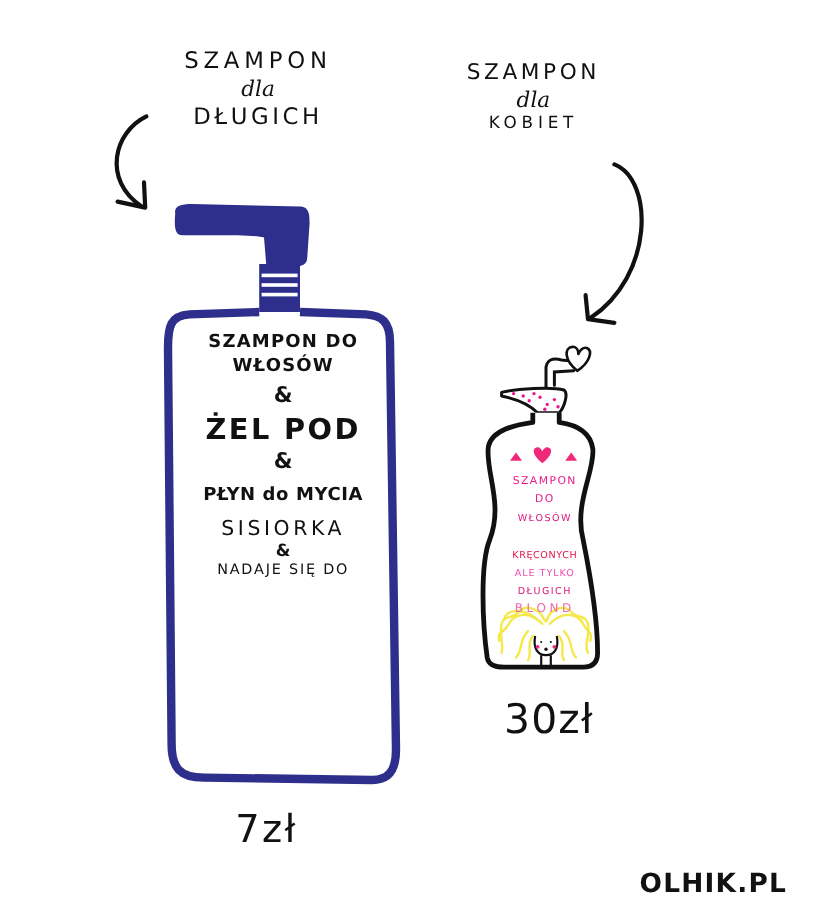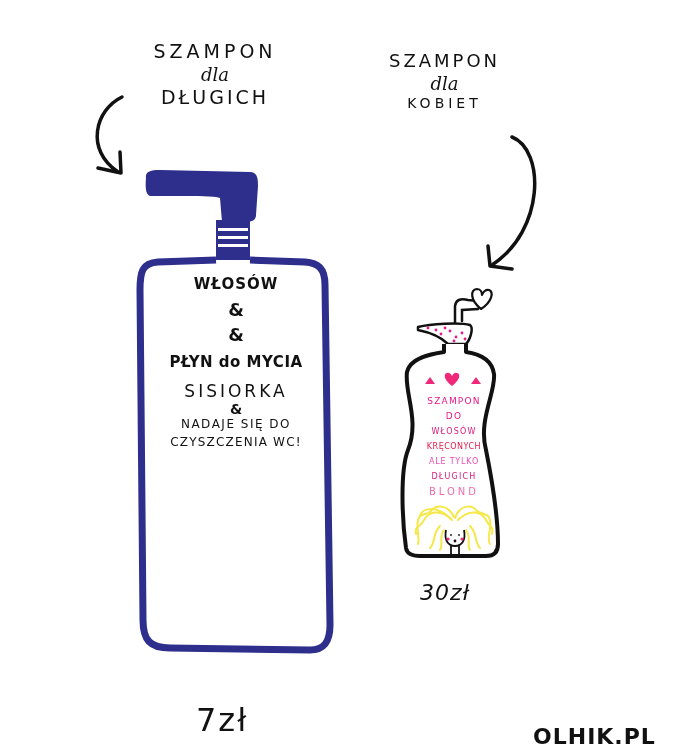--- a/index.html
+++ b/index.html
@@ -45,31 +45,32 @@
 
   <rect x="216" y="220" width="34" height="40" fill="#2E2E8C"></rect>
   <rect x="218" y="228" width="30" height="3" fill="#ffffff"></rect>
   <rect x="218" y="236" width="30" height="3" fill="#ffffff"></rect>
   <rect x="218" y="244" width="30" height="3" fill="#ffffff"></rect>
 
   <path d="M216 260 L 158 262 C 142 263, 140 272, 140 290 L 143 620 C 143 640, 150 648, 170 648 L 310 650 C 324 650, 330 642, 330 625 L 325 285 C 325 268, 318 263, 305 262 L 250 260" fill="#ffffff" stroke="#2E2E8C" stroke-width="7" stroke-linejoin="round"></path>
 </svg>
 
 <div class="abs men-text" style="left:150px; top:275px; width:172px;">
+  <span style="font-size:15px; letter-spacing:1px; margin-bottom:2px;">SZAMPON DO</span>
   <span style="font-size:15px; letter-spacing:1px;">WŁOSÓW</span>
   <span style="font-size:18px; margin:6px 0 4px 0;">&amp;</span>
+  <span style="font-size:24px; letter-spacing:2px;">ŻEL POD</span>
   <span style="font-size:18px; margin:2px 0 8px 0;">&amp;</span>
   <span style="font-size:15px; letter-spacing:0.5px; margin-bottom:10px;">PŁYN do MYCIA</span>
   <span style="font-size:17px; font-weight:normal; letter-spacing:3px;">SISIORKA</span>
   <span style="font-size:14px; margin:0;">&amp;</span>
   <span style="font-size:12px; font-weight:normal; letter-spacing:1.5px;">NADAJE SIĘ DO</span>
-  <span style="font-size:12px; font-weight:normal; letter-spacing:1.2px; margin-top:4px;">CZYSZCZENIA WC!</span>
 </div>
 
-<div class="abs hand" style="left:196px; top:672px; font-size:32px; letter-spacing:2px;margin-top:29px;">7zł</div>
+<div class="abs hand" style="left:196px; top:672px; font-size:32px; letter-spacing:2px;">7zł</div>
 
 <svg width="697" height="750">
 
   <path d="M455 323 L 455 306 C 456 300, 460 298, 468 300 L 478 301 C 482 302, 484 300, 482 296" fill="none" stroke="#111" stroke-width="2.5" stroke-linecap="round"></path>
   <path d="M462 321 L 462 310 L 478 309" fill="none" stroke="#111" stroke-width="2.5" stroke-linecap="round"></path>
   <path d="M481 309 C 470 300, 470 290, 477 289 C 481 289, 482 293, 482 295 C 483 292, 486 289, 489 290 C 494 292, 492 302, 481 309 Z" fill="#ffffff" stroke="#111" stroke-width="2.2" stroke-linejoin="round"></path>
 
   <path d="M418 327 C 430 324, 460 322, 470 325 C 474 328, 470 340, 466 344 L 448 344 C 440 336, 428 332, 418 330 Z" fill="#ffffff" stroke="#111" stroke-width="2.5" stroke-linejoin="round"></path>
   <g fill="#E8198B">
     <circle cx="428" cy="328" r="1.4"></circle>
@@ -111,21 +112,21 @@
     <circle cx="448" cy="539" r="1.6" fill="#F0287A"></circle>
     <circle cx="462" cy="539" r="1.6" fill="#F0287A"></circle>
     <path d="M451 546 L 451 556 M459 546 L 459 556" stroke="#111" stroke-width="1.8"></path>
   </g>
 </svg>
 
 <div class="abs women-text" style="left:414px; top:394px; width:80px;">
   <span style="color:#E8198B;">SZAMPON</span>
   <span style="color:#E8198B;">DO</span>
   <span style="color:#D81B7A; font-size:8px;">WŁOSÓW</span>
-  <span style="color:#E0194A; font-size:8px; letter-spacing:0.5px;">KRĘCONYCH</span>
+  <span style="color:#E0194A; font-size:8px; letter-spacing:0.5px;margin-top:16px;">KRĘCONYCH</span>
   <span style="color:#F04DB5; font-size:8px; letter-spacing:0.8px;">ALE TYLKO</span>
   <span style="color:#D81B7A; font-size:8px;">DŁUGICH</span>
   <span style="color:#F06AAE; font-size:10px; letter-spacing:3px;">BLOND</span>
 </div>
 
-<div class="abs hand" style="left:420px; top:580px; font-size:22px; letter-spacing:1px;font-style:italic;">30zł</div>
+<div class="abs hand" style="left:420px; top:580px; font-size:34px; letter-spacing:1px;">30zł</div>
 
 <div class="abs hand" style="left:533px; top:708px; font-size:22px; letter-spacing:1px; font-weight:bold;margin-top:16px;">OLHIK.PL</div>
 
 </body></html>

